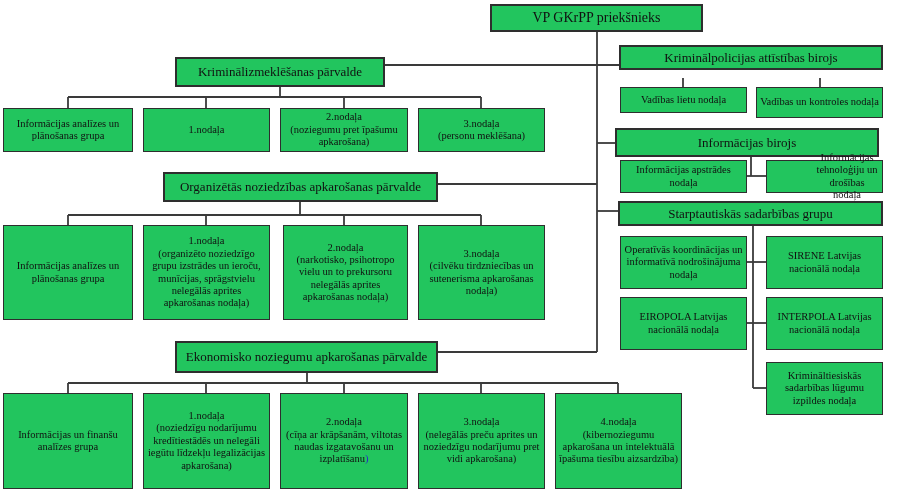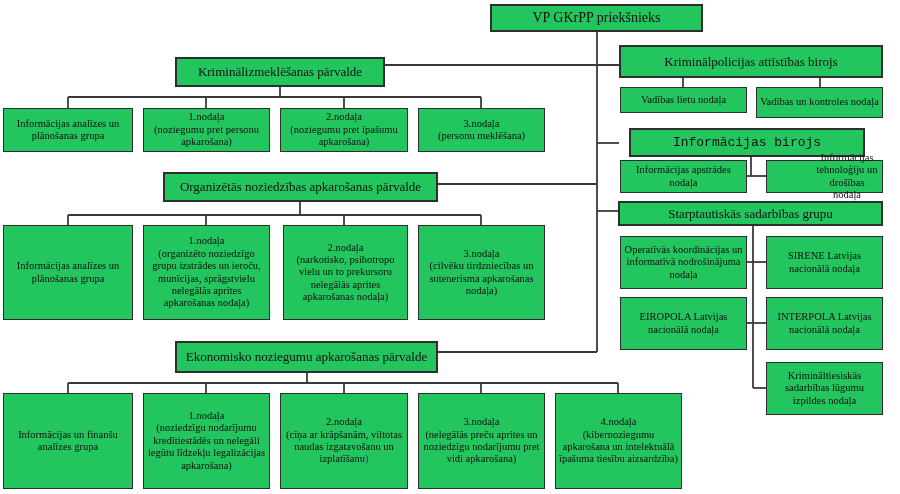--- a/index.html
+++ b/index.html
@@ -69,21 +69,20 @@
   </div>
 
   <div class="box hd" style="left:175px;top:57px;width:210px;height:30px;">
     <span>Kriminālizmeklēšanas pārvalde</span>
   </div>
   <div class="box sm" style="left:3px;top:108px;width:130px;height:44px;">
     <span>Informācijas analīzes un plānošanas grupa</span>
   </div>
   <div class="box sm" style="left:143px;top:108px;width:127px;height:44px;">
     <div class="bt">1.nodaļa</div>
-    <div class="bs"><span>(noziegumu pret personu apkarošana)</span></div>
   </div>
   <div class="box sm" style="left:280px;top:108px;width:128px;height:44px;">
     <div class="bt">2.nodaļa</div>
     <div class="bs"><span>(noziegumu pret īpašumu apkarošana)</span></div>
   </div>
   <div class="box sm" style="left:418px;top:108px;width:127px;height:44px;">
     <div class="bt">3.nodaļa</div>
     <div class="bs"><span>(personu meklēšana)</span></div>
   </div>
 
@@ -122,31 +121,31 @@
   </div>
   <div class="box sm" style="left:418px;top:393px;width:127px;height:96px;">
     <div class="bt">3.nodaļa</div>
     <div class="bs"><span>(nelegālās preču aprites un noziedzīgu nodarījumu pret vidi apkarošana)</span></div>
   </div>
   <div class="box sm" style="left:555px;top:393px;width:127px;height:96px;">
     <div class="bt">4.nodaļa</div>
     <div class="bs"><span>(kibernoziegumu apkarošana un intelektuālā īpašuma tiesību aizsardzība)</span></div>
   </div>
 
-  <div class="box hd" style="left:619px;top:45px;width:264px;height:33px;">
+  <div class="box hd" style="left:619px;top:45px;width:264px;height:25px;">
     <span>Kriminālpolicijas attīstības birojs</span>
   </div>
   <div class="box sm" style="left:620px;top:87px;width:127px;height:26px;">
     <span>Vadības lietu nodaļa</span>
   </div>
   <div class="box sm" style="left:756px;top:87px;width:127px;height:31px;">
     <span>Vadības un kontroles nodaļa</span>
   </div>
 
-  <div class="box hd" style="left:629px;top:128px;width:236px;height:29px;font-family:Liberation Mono, monospace;">
+  <div class="box hd" style="left:615px;top:128px;width:264px;height:29px;">
     <span>Informācijas birojs</span>
   </div>
   <div class="box sm" style="left:620px;top:160px;width:127px;height:33px;">
     <span>Informācijas apstrādes nodaļa</span>
   </div>
   <div class="box sm" style="left:766px;top:160px;width:117px;height:33px;padding-left:48px;">
     <span>Informācijas tehnoloģiju un drošības nodaļa</span>
   </div>
 
   <div class="box hd" style="left:618px;top:201px;width:265px;height:25px;">

